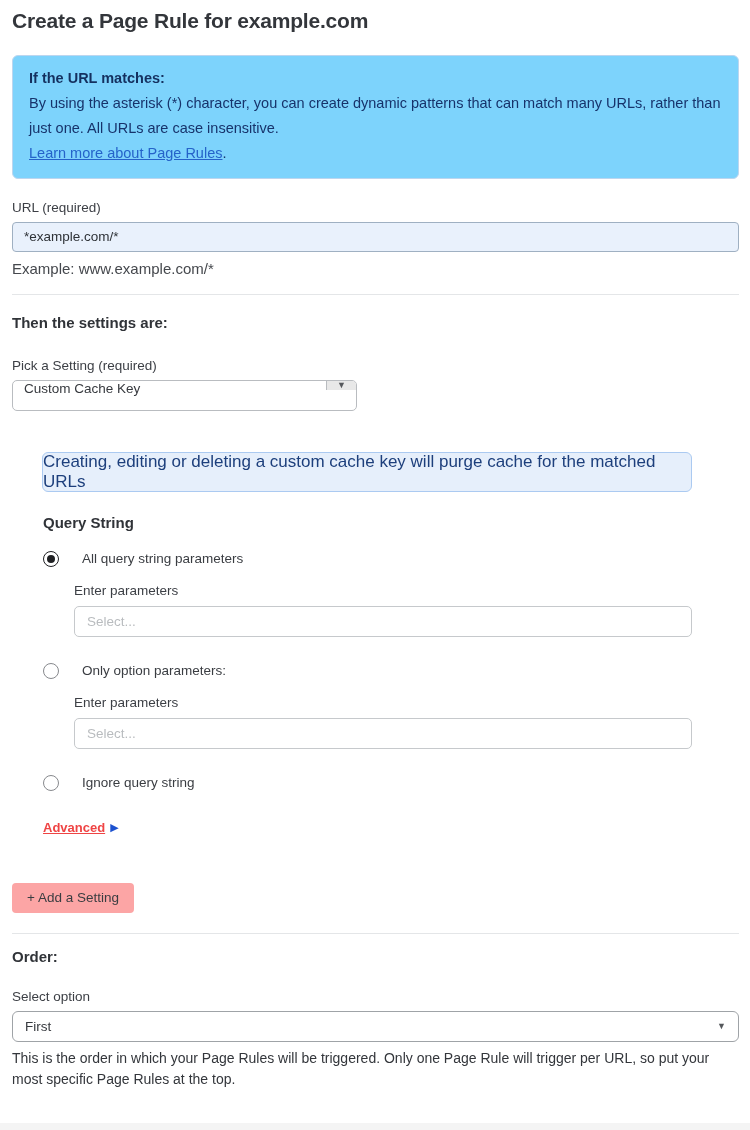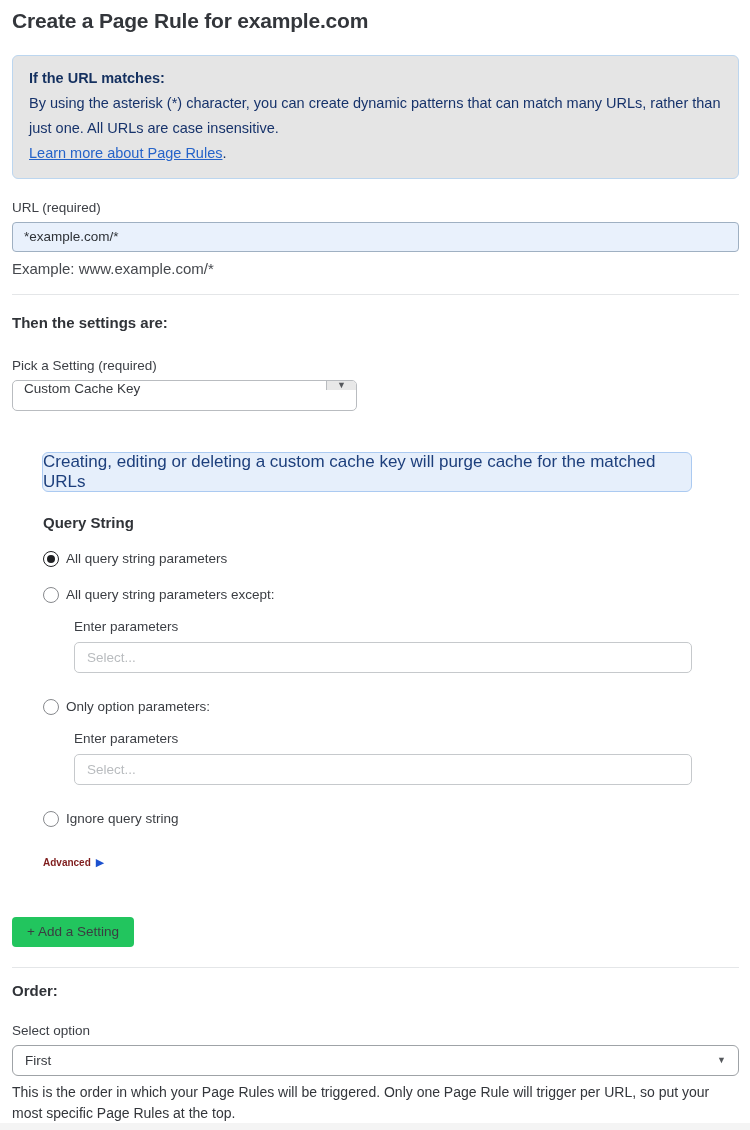--- a/index.html
+++ b/index.html
@@ -14,21 +14,21 @@
   .page { padding: 9px 11px 0 12px; }
 
   .page-title {
     font-size: 21px; font-weight: bold; color: #33363b;
     letter-spacing: -0.2px;
     margin-bottom: 22px;
   }
 
   
   .info-box {
-    background: #e5e5e5;
+    background: #7dd3fc;
     border: 1px solid #bcd6ef;
     border-radius: 6px;
     padding: 10px 16px 12px 16px;
     color: #17336b;
     font-size: 14.5px;
     line-height: 1.72;
     margin-bottom: 21px;
   }
   .info-box .info-heading { font-weight: bold; font-size: 14.5px; color: #14305f; }
   .info-link { color: #2563c9; text-decoration: underline; cursor: pointer; }
@@ -95,21 +95,21 @@
   }
   .radio-circle {
     width: 16px; height: 16px; border-radius: 50%;
     border: 1.5px solid #87898d;
     background: #fff;
     flex: 0 0 16px;
     display: flex; align-items: center; justify-content: center;
   }
   .radio-circle.checked { border-color: #1f2023; }
   .radio-dot { width: 8px; height: 8px; border-radius: 50%; background: #1f2023; }
-  .radio-label { font-size: 13.5px; color: #3a3d42; margin-left: 7px; }
+  .radio-label { font-size: 13.5px; color: #3a3d42; margin-left: 23px; }
 
   .sub-field { margin-left: 62px; margin-top: 16px; }
   .sub-field .field-label { margin-bottom: 8px; }
   .tag-input {
     display: block; width: 618px; height: 31px;
     border: 1px solid #c6c9cc;
     border-radius: 5px;
     padding: 0 12px;
     font-family: "Liberation Sans", "DejaVu Sans", sans-serif;
     font-size: 13.5px; color: #a16207;
@@ -118,27 +118,28 @@
   .tag-input::placeholder { color: #b9bcbf; }
 
   .row-gap-lg { margin-top: 26px; }
 
   .advanced-link {
     margin: 29px 0 0 31px;
     display: inline-flex; align-items: center;
     cursor: pointer;
   }
   .advanced-text {
-    color: #7f1d1d; font-size: 10px; font-weight: bold;
+    color: #ef4444; font-size: 13px; font-weight: bold;
+    text-decoration: underline;
   }
   .advanced-arrow { color: #1c51cf; font-size: 11px; margin-left: 5px; }
 
   .add-setting-btn {
     margin-top: 47px;
-    background: #22c55e;
+    background: #fca5a5;
     border: none; border-radius: 4px;
     height: 30px; padding: 0 15px;
     font-family: "Liberation Sans", "DejaVu Sans", sans-serif;
     font-size: 13.5px; color: #3a3d41;
     cursor: pointer;
     text-align: right;
   }
 
   .order-heading { margin-bottom: 24px; }
 
@@ -200,24 +201,20 @@
 
   <div class="section-heading qs-heading">Query String</div>
 
   <div class="radio-row">
     <div class="radio-circle checked">
         <div class="radio-dot"></div>
       </div>
     <span class="radio-label">All query string parameters</span>
   </div>
 
-  <div class="radio-row">
-    <div class="radio-circle"></div>
-    <span class="radio-label">All query string parameters except:</span>
-  </div>
   <div class="sub-field">
     <div class="field-label">Enter parameters</div>
     <input class="tag-input" type="text" placeholder="Select..." style="">
   </div>
 
   <div class="radio-row row-gap-lg">
     <div class="radio-circle"></div>
     <span class="radio-label">Only option parameters:</span>
   </div>
   <div class="sub-field">

